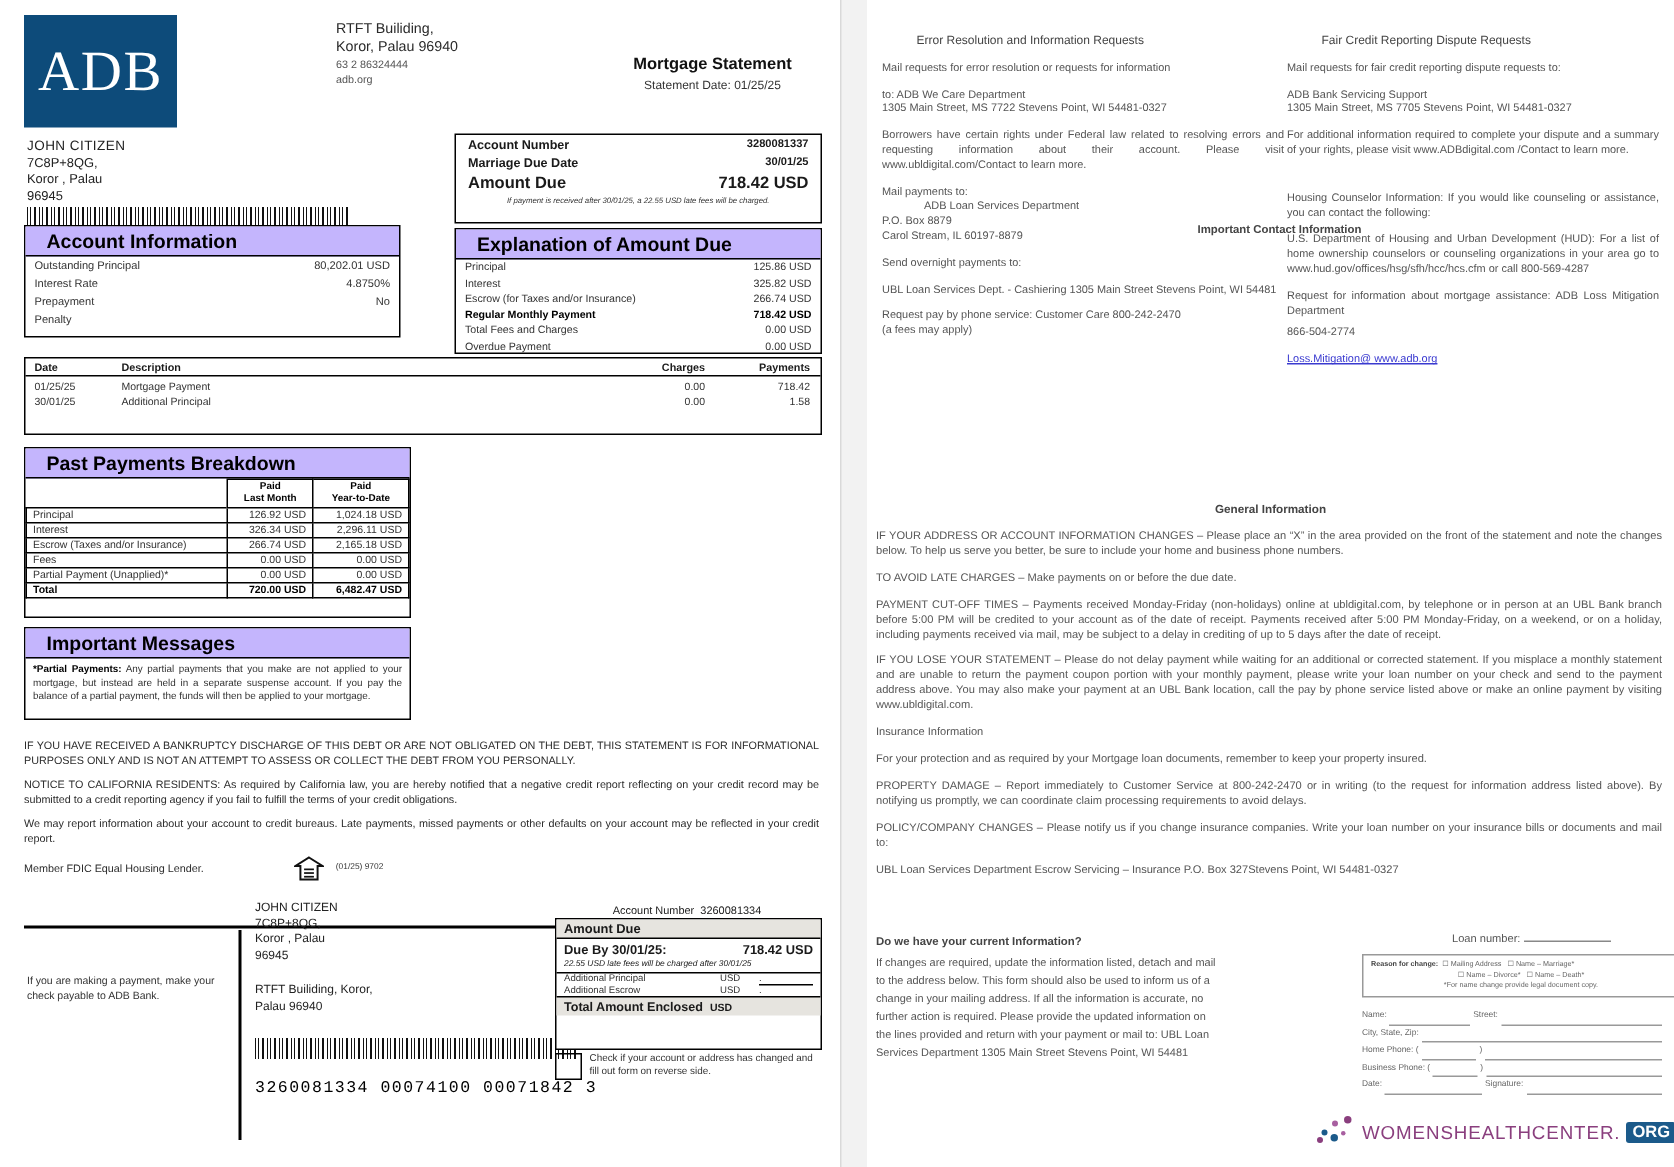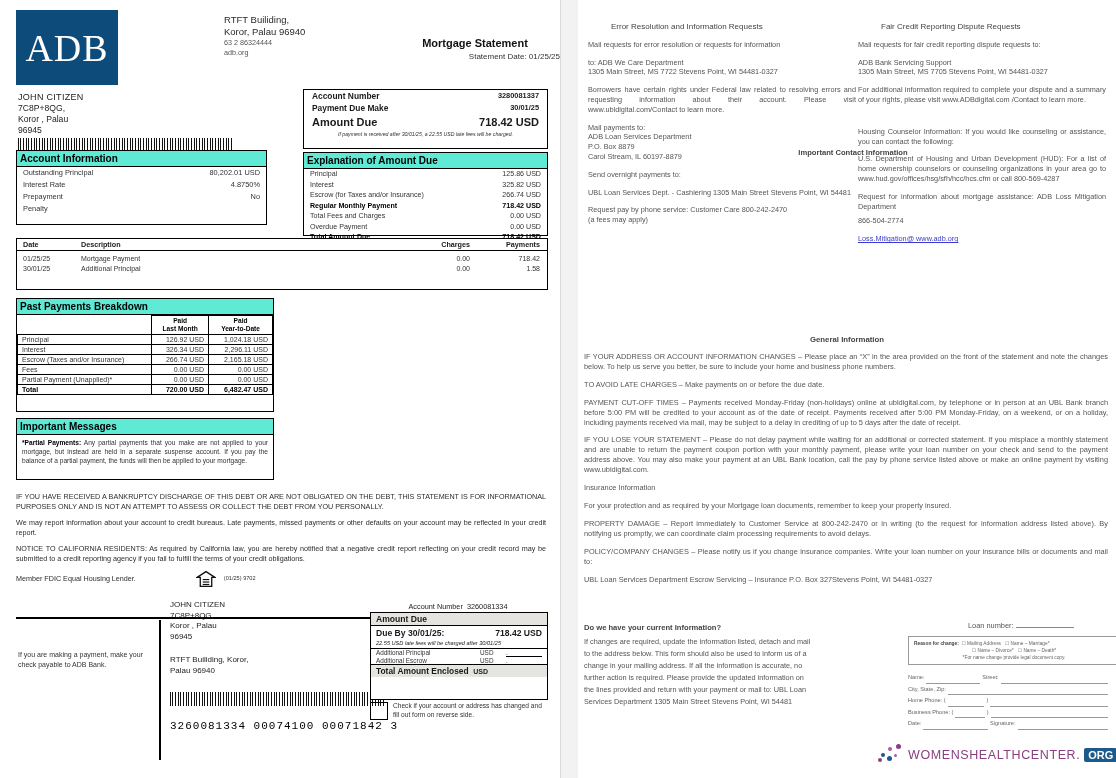--- a/index.html
+++ b/index.html
@@ -17,30 +17,30 @@
   .right-page{position:absolute;left:578px;top:0;width:538px;height:778px;background:#fff;}
 
   
   .logo-box{position:absolute;left:16px;top:10px;width:102px;height:75px;background:#0d4b7a;
     display:flex;align-items:center;justify-content:center;}
   .logo-text{font-family:"Liberation Serif", serif;color:#fff;font-size:38px;letter-spacing:1px;line-height:1;}
   .hdr-addr{position:absolute;left:224px;top:14px;width:160px;font-size:9.5px;line-height:12px;color:#2a2a2a;}
   .hdr-addr .small{font-size:7.2px;color:#555;line-height:10px;}
   .hdr-title{position:absolute;left:390px;top:37px;width:170px;text-align:center;}
   .hdr-title .t1{font-size:11px;font-weight:bold;color:#111;}
-  .hdr-title .t2{font-size:8px;color:#333;margin-top:3px;text-align:right;}
+  .hdr-title .t2{font-size:8px;color:#333;margin-top:3px;}
 
   .cust-addr{position:absolute;left:18px;top:92px;font-size:8.6px;line-height:11px;color:#222;}
   .cust-addr .nm{font-size:9px;letter-spacing:.3px;}
   .barcode{margin-top:2px;height:14px;width:215px;
     background:repeating-linear-gradient(90deg,#111 0px,#111 1px,#fff 1px,#fff 2px,#111 2px,#111 3px,#fff 3px,#fff 5px,#111 5px,#111 6px,#fff 6px,#fff 8px);}
 
   
   .box{position:absolute;border:1px solid #000;background:#fff;}
-  .box-hd{background:#5eead4;border-bottom:1px solid #000;font-weight:bold;font-size:10px;padding:2px 3px;color:#000;}
+  .box-hd{background:#c4b5fd;border-bottom:1px solid #000;font-weight:bold;font-size:13px;padding:2px 14px;color:#000;}
   .kv{display:flex;justify-content:space-between;font-size:7.3px;padding:1px 5px;color:#333;}
   .kv.b{font-weight:bold;color:#000;}
 
   .acct-box{left:16px;top:150px;width:249px;height:73px;}
   .acct-box .kv{padding:1px 6px;font-size:7.4px;line-height:10px;align-items:center;}
 
   .summary-box{left:303px;top:89px;width:243px;height:58px;}
   .summary-box .row{display:flex;justify-content:space-between;padding:1px 8px;font-size:8.4px;font-weight:bold;}
   .summary-box .row .v{font-weight:bold;font-size:7.4px;}
   .summary-box .big{display:flex;justify-content:space-between;padding:2px 8px 1px;font-size:11px;font-weight:bold;}
@@ -159,21 +159,21 @@
       <div>96945</div>
       <div class="barcode"></div>
     </div>
 
     <div class="box summary-box">
       <div class="row">
         <span>Account Number</span>
         <span class="v">3280081337</span>
       </div>
       <div class="row">
-        <span>Payment Due Make</span>
+        <span>Marriage Due Date</span>
         <span class="v">30/01/25</span>
       </div>
       <div class="big">
         <span>Amount Due</span>
         <span>718.42 USD</span>
       </div>
       <div class="note">If payment is received after 30/01/25, a 22.55 USD late fees will be charged.</div>
     </div>
 
     <div class="box acct-box">
@@ -304,22 +304,22 @@
 
     <div class="box msg-box">
       <div class="box-hd">Important Messages</div>
       <div class="msg-body">
         <b>*Partial Payments:</b><span> Any partial payments that you make are not applied to your mortgage, but instead are held in a separate suspense account. If you pay the balance of a partial payment, the funds will then be applied to your mortgage.</span>
       </div>
     </div>
 
     <div class="legal">
       <p>IF YOU HAVE RECEIVED A BANKRUPTCY DISCHARGE OF THIS DEBT OR ARE NOT OBLIGATED ON THE DEBT, THIS STATEMENT IS FOR INFORMATIONAL PURPOSES ONLY AND IS NOT AN ATTEMPT TO ASSESS OR COLLECT THE DEBT FROM YOU PERSONALLY.</p>
+      <p>NOTICE TO CALIFORNIA RESIDENTS: As required by California law, you are hereby notified that a negative credit report reflecting on your credit record may be submitted to a credit reporting agency if you fail to fulfill the terms of your credit obligations.</p>
       <p>We may report information about your account to credit bureaus.  Late payments, missed payments or other defaults on your account may be reflected in your credit report.</p>
-      <p>NOTICE TO CALIFORNIA RESIDENTS: As required by California law, you are hereby notified that a negative credit report reflecting on your credit record may be submitted to a credit reporting agency if you fail to fulfill the terms of your credit obligations.</p>
       <div class="fdic">
         <span>Member FDIC Equal Housing Lender.</span>
         <span style="display:flex;align-items:center;gap:8px;">
           <svg class="house-ico" viewBox="0 0 24 22">
             <path d="M12 2 L23 9 H19 V20 H5 V9 H1 Z" fill="none" stroke="#111" stroke-width="1.6"></path>
             <rect x="8" y="11" width="8" height="1.4" fill="#111"></rect>
             <rect x="8" y="14" width="8" height="1.4" fill="#111"></rect>
             <rect x="8" y="17" width="8" height="1.4" fill="#111"></rect>
           </svg>
           <span class="code">(01/25) 9702</span>
@@ -387,21 +387,21 @@
 
   <div class="right-page">
 
     <div class="rp-col rp-left">
       <div class="rp-hd">Error Resolution and Information Requests</div>
       <p>Mail requests for error resolution or requests for information</p>
       <p style="margin-bottom:0;">to: ADB We Care Department</p>
       <p>1305 Main Street, MS 7722 Stevens Point, WI 54481-0327</p>
       <p>Borrowers have certain rights under Federal law related to resolving errors and requesting information about their account. Please visit www.ubldigital.com/Contact to learn more.</p>
       <p style="margin-bottom:0;">Mail payments to:</p>
-      <p style="margin-bottom:0;">ADB Loan Services Department</p>
+      <p style="margin-bottom:0;margin-left:28px;">ADB Loan Services Department</p>
       <p style="margin-bottom:0;">P.O. Box 8879</p>
       <p>Carol Stream, IL 60197-8879</p>
       <p>Send overnight payments to:</p>
       <p>UBL Loan Services Dept. - Cashiering 1305 Main Street Stevens Point, WI 54481</p>
       <p style="margin-bottom:0;">Request pay by phone service: Customer Care 800-242-2470</p>
       <p>(a fees may apply)</p>
     </div>
 
     <div class="rp-col rp-right">
       <div class="rp-hd">Fair Credit Reporting Dispute Requests</div>

